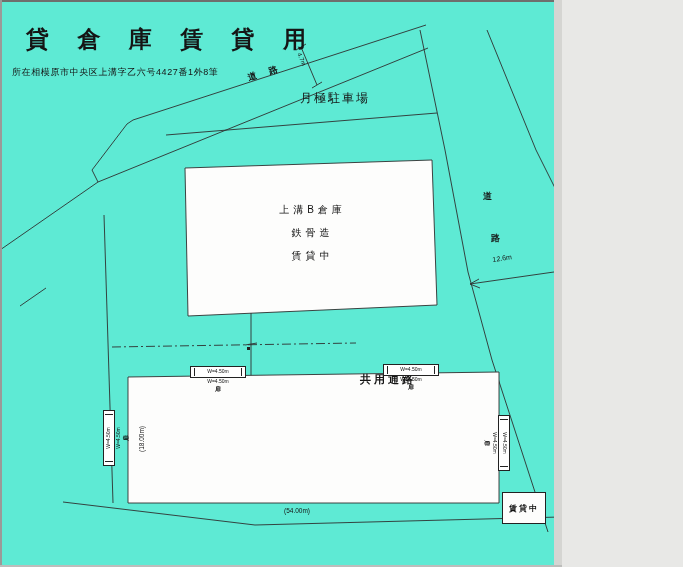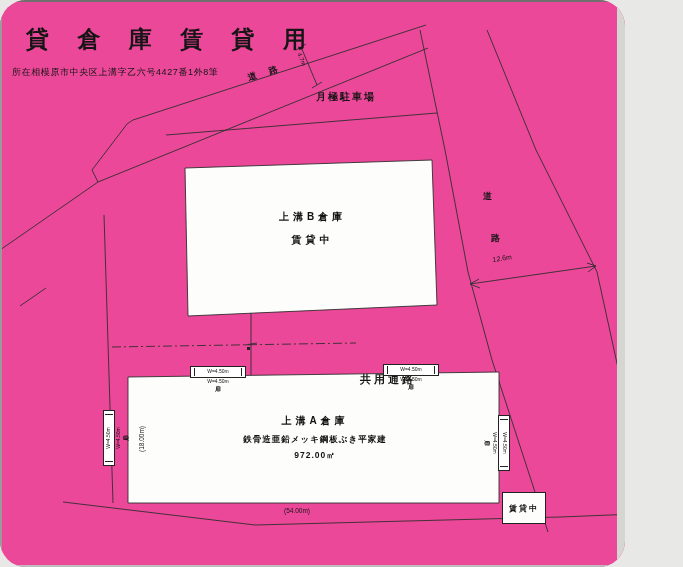--- a/index.html
+++ b/index.html
@@ -1,31 +1,31 @@
 <!DOCTYPE html>
 <html><head>
 <meta charset="utf-8">
 <style>
   html,body{margin:0;padding:0;background:#e8e8e6;}
   .canvas{
-    position:relative;width:625px;height:567px;overflow:hidden;
-    background:#ec4899;
-    font-family:"Liberation Sans",sans-serif;color:#111;border-radius:26px;
+    position:relative;width:562px;height:567px;overflow:hidden;
+    background:#5eead4;
+    font-family:"Liberation Sans",sans-serif;color:#111;
   }
   .lines-layer{position:absolute;left:0;top:0;}
   .lbl{position:absolute;white-space:nowrap;color:#151515;}
   .title{top:24px;left:26px;font-size:23px;font-weight:bold;letter-spacing:11px;}
   .address{top:66px;left:12px;font-size:9px;font-weight:normal;letter-spacing:0.6px;}
   .road-top-label{top:72px;left:246px;font-size:9px;font-weight:bold;letter-spacing:13px;transform:rotate(-17deg);transform-origin:left top;}
   .road-top-width{top:52px;left:302px;font-size:6px;transform:rotate(68deg);transform-origin:left top;}
-  .parking-label{top:90px;left:316px;font-size:10px;font-weight:bold;letter-spacing:2px;}
+  .parking-label{top:90px;left:300px;font-size:12px;font-weight:normal;letter-spacing:2px;}
   .road-right-char1{top:190px;left:483px;font-size:9px;font-weight:bold;}
   .road-right-char2{top:232px;left:491px;font-size:9px;font-weight:bold;}
   .road-right-width{top:256px;left:492px;font-size:7px;transform:rotate(-8deg);transform-origin:left top;}
-  .bldgB-text{position:absolute;left:200px;top:198px;width:225px;text-align:center;font-weight:bold;margin-top:7px;}
+  .bldgB-text{position:absolute;left:200px;top:198px;width:225px;text-align:center;font-weight:normal;}
   .bldgB-text div{font-size:10px;letter-spacing:4px;line-height:23px;}
   .bldgA-text{position:absolute;left:195px;top:414px;width:240px;text-align:center;font-weight:bold;}
   .bldgA-name{font-size:10px;letter-spacing:4px;}
   .bldgA-structure{font-size:8.5px;letter-spacing:1px;margin-top:6px;}
   .bldgA-area{font-size:8.5px;letter-spacing:1px;margin-top:4px;font-weight:bold;}
   .note{top:490px;left:226px;font-size:7.5px;font-weight:bold;letter-spacing:0.5px;}
   .frontage{top:507px;left:284px;font-size:6.5px;}
   .depth{top:452px;left:138px;font-size:6.5px;transform:rotate(-90deg);transform-origin:left top;}
   .passage-label{top:339px;left:360px;font-size:11px;font-weight:bold;letter-spacing:3px;margin-top:33px;}
   .status-box{
@@ -98,30 +98,26 @@
 
   <div class="lbl road-top-label">道路</div>
   <div class="lbl road-top-width">4.7m</div>
   <div class="lbl parking-label">月極駐車場</div>
   <div class="lbl road-right-char1">道</div>
   <div class="lbl road-right-char2">路</div>
   <div class="lbl road-right-width">12.6m</div>
 
   <div class="bldgB-text">
     <div>上溝B倉庫</div>
+    <div>鉄骨造</div>
     <div>賃貸中</div>
   </div>
 
   <div class="lbl passage-label">共用通路</div>
 
-  <div class="bldgA-text">
-    <div class="bldgA-name">上溝A倉庫</div>
-    <div class="bldgA-structure">鉄骨造亜鉛メッキ鋼板ぶき平家建</div>
-    <div class="bldgA-area">972.00㎡</div>
-  </div>
   <div class="lbl frontage">(54.00m)</div>
   <div class="lbl depth">(18.00m)</div>
 
   <div class="shutter" style="left:190px;top:366px;">
     <div class="sh-box">W=4.50m</div>
     <div class="sh-under">W=4.50m</div>
     <div class="sh-door">扉</div>
   </div>
   <div class="shutter" style="left:383px;top:364px;">
     <div class="sh-box">W=4.50m</div>

